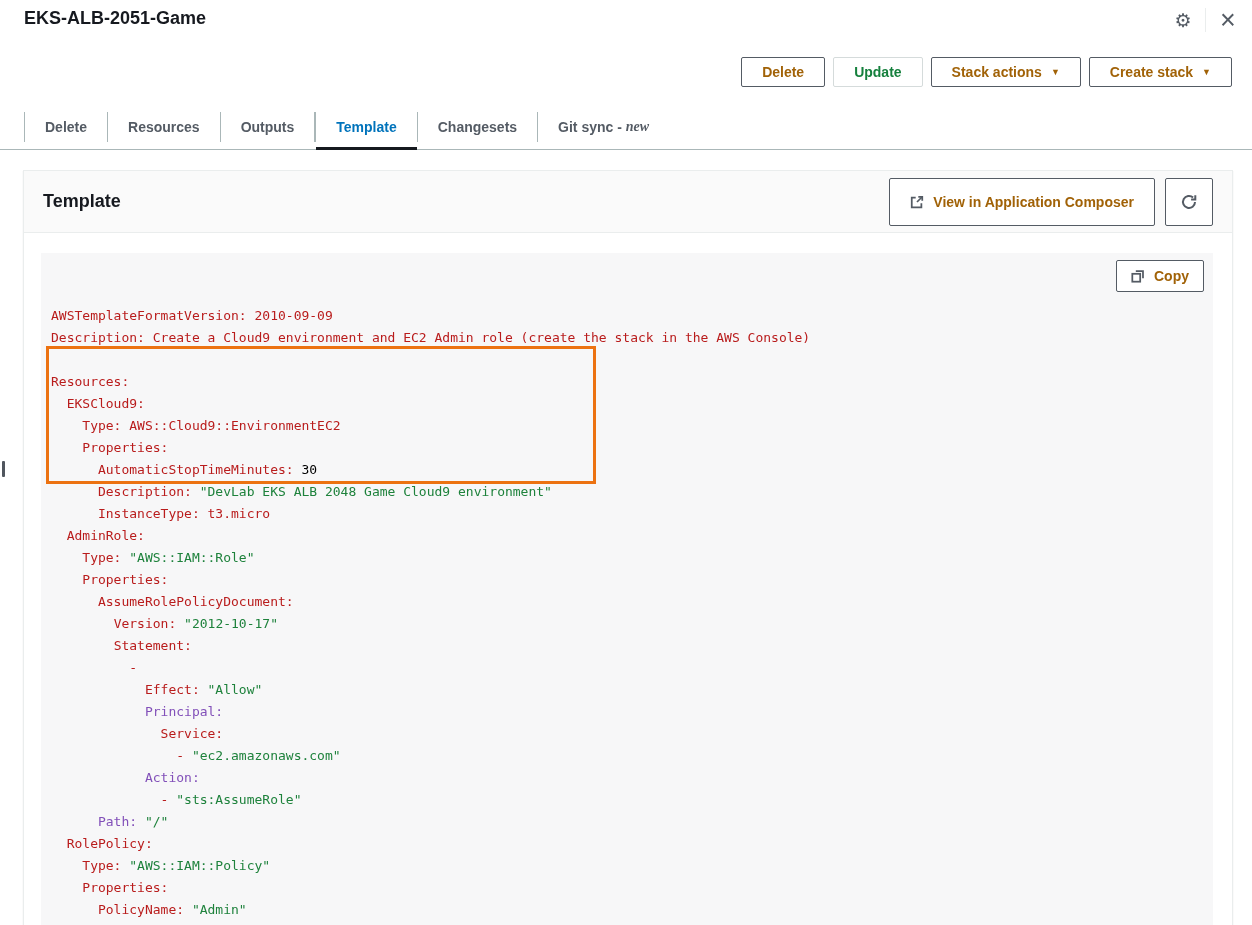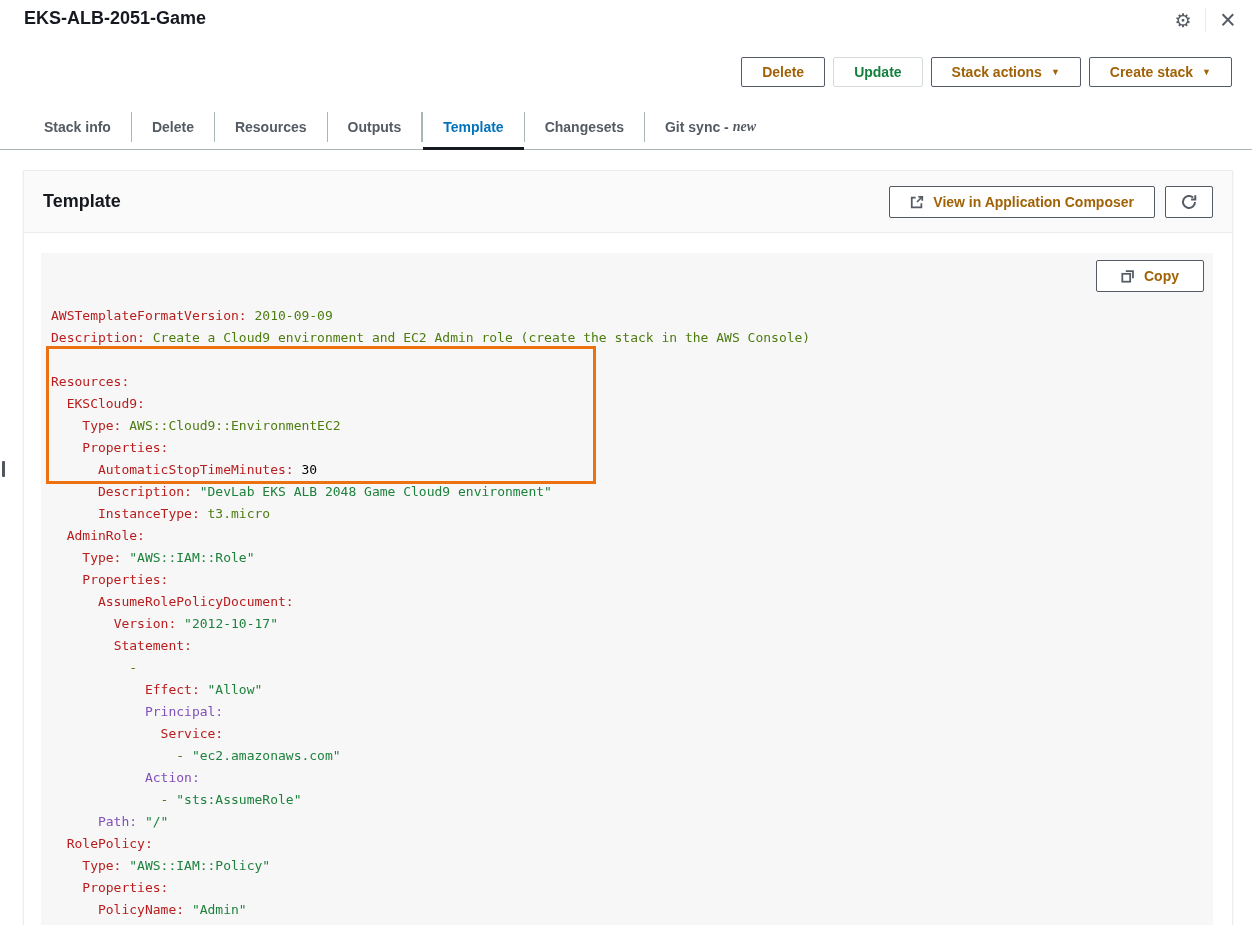--- a/index.html
+++ b/index.html
@@ -31,36 +31,36 @@
   .tab.active{color:#0073bb;}
   .tab.active::after{content:"";position:absolute;left:0;right:0;bottom:-1px;height:3px;background:#16191f;}
   .tab-divider{width:1px;height:30px;background:#aab7b8;align-self:center;}
   
   .card{position:absolute;left:23px;right:19px;top:170px;height:800px;background:#fff;
     border:1px solid #eaeded;box-shadow:0 1px 1px rgba(0,28,36,0.12);box-sizing:border-box;}
   .card-header{display:flex;justify-content:space-between;align-items:center;background:#fafafa;
     border-bottom:1px solid #eaeded;padding:0 19px;height:62px;box-sizing:border-box;}
   .card-title{font-size:18px;font-weight:700;color:#16191f;}
   .header-actions{display:flex;gap:10px;}
-  .hbtn{height:32px;}
+  .hbtn{height:48px;}
   .icon-only{padding:0 15px;}
   .card-body{padding:20px 19px 0 17px;}
   
   .code-area{position:relative;background:#f7f7f8;height:690px;padding:8px 0 0 10px;box-sizing:border-box;
     font-family:"DejaVu Sans Mono","Liberation Mono",monospace;font-size:13px;line-height:22px;
     color:#333;white-space:pre;overflow:hidden;}
   .code-line{height:22px;}
   .tok-key{color:#b91c1c;}
   .tok-key2{color:#8250b9;}
   .tok-str{color:#1e823c;}
   .tok-num{color:#000000;}
-  .tok-plain{color:#4d7c0f;margin-top:48px;}
+  .tok-plain{color:#b91c1c;margin-top:48px;}
   .highlight-box{position:absolute;left:5px;width:550px;border:3px solid #ec7211;
     box-sizing:border-box;pointer-events:none;}
-  .copy-btn{position:absolute;top:7px;right:9px;height:32px;padding:0 24px;}
+  .copy-btn{position:absolute;top:7px;right:9px;height:32px;padding:0 14px;}
   
   .stray-cursor{position:absolute;left:2px;top:461px;width:3px;height:16px;background:#50565e;border-radius:1px;}
   svg{display:block;}
 </style>
 </head>
 <body>
 
 <div class="page-title">EKS-ALB-2051-Game</div>
 
 <div class="window-controls">
@@ -84,21 +84,20 @@
       <span>Stack actions</span>
       <span class="caret">▼</span>
     </button>
     <button class="btn">
       <span>Create stack</span>
       <span class="caret">▼</span>
     </button>
   </div>
 
 <div class="tab-bar">
-    <div class="tab"><span>Stack info</span></div>
     <span class="tab-divider"></span>
     <div class="tab"><span>Delete</span></div>
     <span class="tab-divider"></span>
     <div class="tab"><span>Resources</span></div>
     <span class="tab-divider"></span>
     <div class="tab"><span>Outputs</span></div>
     <span class="tab-divider"></span>
     <span class="tab-divider"></span>
     <div class="tab active"><span>Template</span></div>
     <span class="tab-divider"></span>

